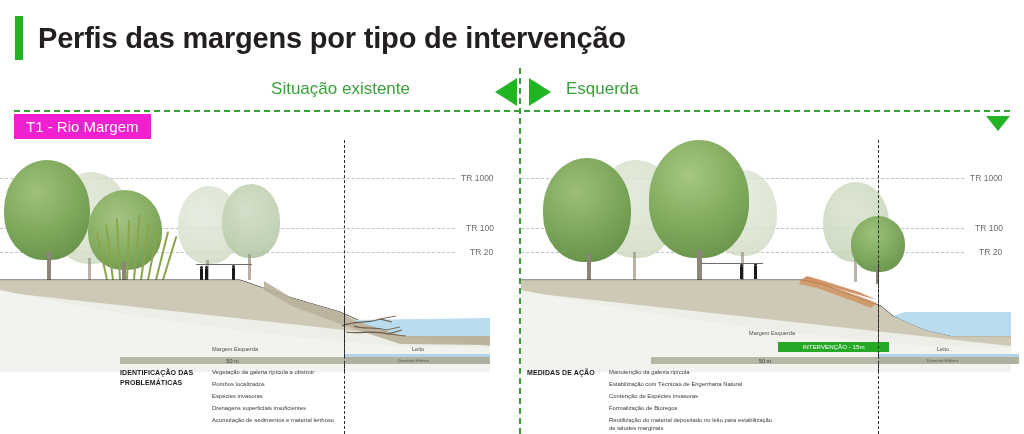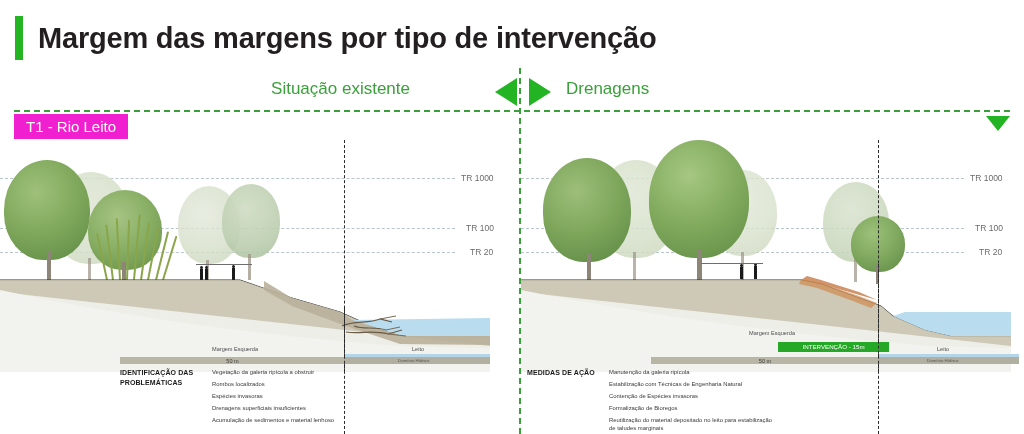--- a/index.html
+++ b/index.html
@@ -127,34 +127,34 @@
     position:absolute;width:0;border-left:1.4px dashed #2b2b2b;
   }
 </style>
 </head>
 <body>
 
 <div class="page">
 
   <div class="header">
     <div class="title-accent"></div>
-    <div class="page-title">Margem das margens por tipo de intervenção</div>
+    <div class="page-title">Perfis das margens por tipo de intervenção</div>
   </div>
 
   <div class="compare">
     <div class="compare-left-label">Situação existente</div>
     <div class="arrow-left"></div>
     <div class="arrow-right"></div>
-    <div class="compare-right-label">Drenagens</div>
+    <div class="compare-right-label">Esquerda</div>
   </div>
 
   <div class="dash-h"></div>
   <div class="dash-v"></div>
 
-  <div class="badge">T1 - Rio Leito</div>
+  <div class="badge">T1 - Rio Margem</div>
   <div class="marker-tri"></div>
 
   <div class="panel panel-left">
     <div class="scene">
       <div class="sky"></div>
 
       <div class="tr-line" style="left:0;top:38px;width:455px;"></div>
       <div class="tr-label" style="left:461px;top:33px;">TR 1000</div>
       <div class="tr-line" style="left:0;top:88px;width:455px;"></div>
       <div class="tr-label" style="left:466px;top:83px;">TR 100</div>

